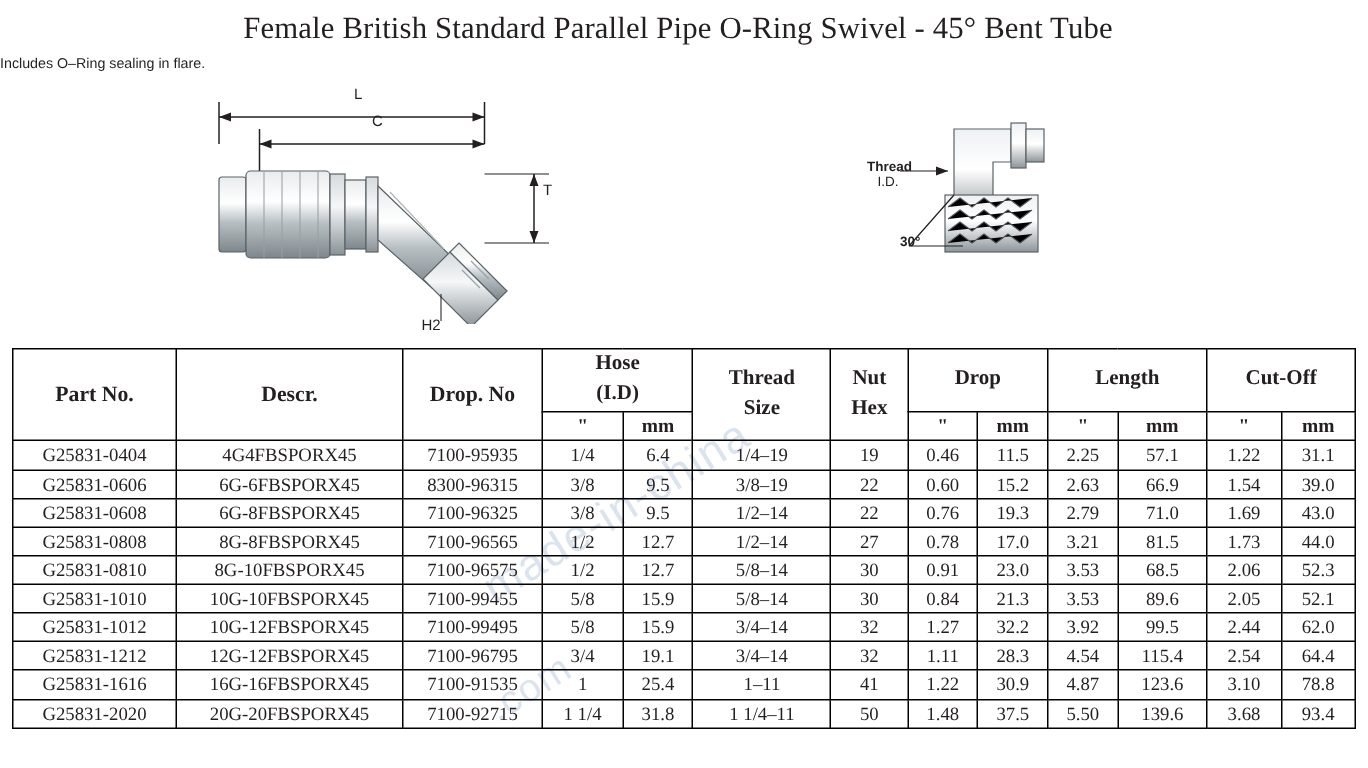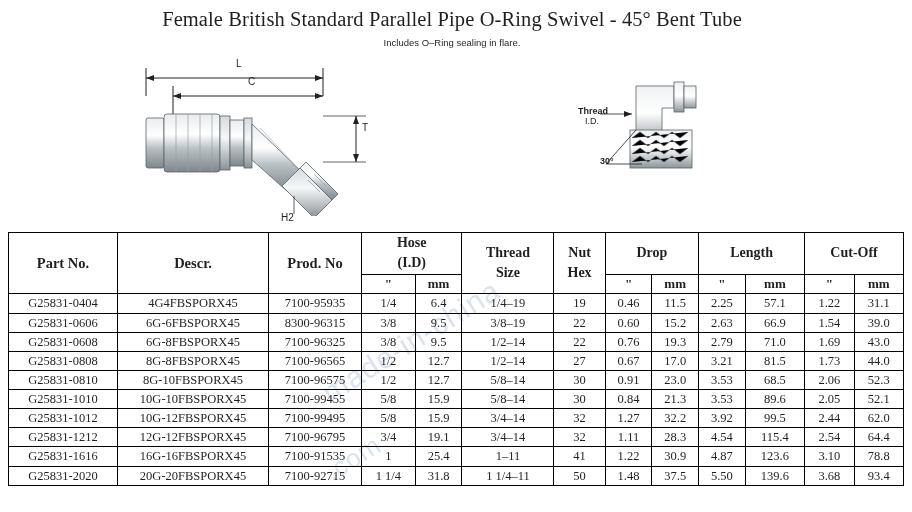--- a/index.html
+++ b/index.html
@@ -24,21 +24,20 @@
     text-align: center;
     font-family: "Liberation Serif", serif;
     font-size: 20.5px;
     font-weight: normal;
     color: #231f20;
     margin: 0;
     padding-top: 8px;
     letter-spacing: 0.1px;
   }
   .subtitle {
-    text-align: center;
     font-family: "Liberation Sans", sans-serif;
     font-size: 9.5px;
     color: #231f20;
     margin: 0;
     padding-top: 6px;
   }
 
   
   .diagram-area {
     position: relative;
@@ -233,21 +232,21 @@
     <span class="wm-line wm1">made-in-china</span>
     <span class="wm-line wm2">.com</span>
   </div>
 
   <div class="table-wrap">
     <table class="specs">
       <thead>
         <tr>
           <th rowspan="2" class="th-partno">Part No.</th>
           <th rowspan="2" class="th-descr">Descr.</th>
-          <th rowspan="2" class="th-prodno">Prod. No</th>
+          <th rowspan="2" class="th-prodno">Drop. No</th>
           <th colspan="2" class="th-group">
             <div>Hose</div>
             <div>(I.D)</div>
           </th>
           <th rowspan="2" class="th-group">
             <div>Thread</div>
             <div>Size</div>
           </th>
           <th rowspan="2" class="th-group">
             <div>Nut</div>
@@ -316,21 +315,21 @@
             <td class="cell">43.0</td>
           </tr>
           <tr>
             <td class="cell col-part">G25831-0808</td>
             <td class="cell col-descr">8G-8FBSPORX45</td>
             <td class="cell col-prod">7100-96565</td>
             <td class="cell">1/2</td>
             <td class="cell">12.7</td>
             <td class="cell">1/2–14</td>
             <td class="cell">27</td>
-            <td class="cell">0.67</td>
+            <td class="cell">0.78</td>
             <td class="cell">17.0</td>
             <td class="cell">3.21</td>
             <td class="cell">81.5</td>
             <td class="cell">1.73</td>
             <td class="cell">44.0</td>
           </tr>
           <tr>
             <td class="cell col-part">G25831-0810</td>
             <td class="cell col-descr">8G-10FBSPORX45</td>
             <td class="cell col-prod">7100-96575</td>

